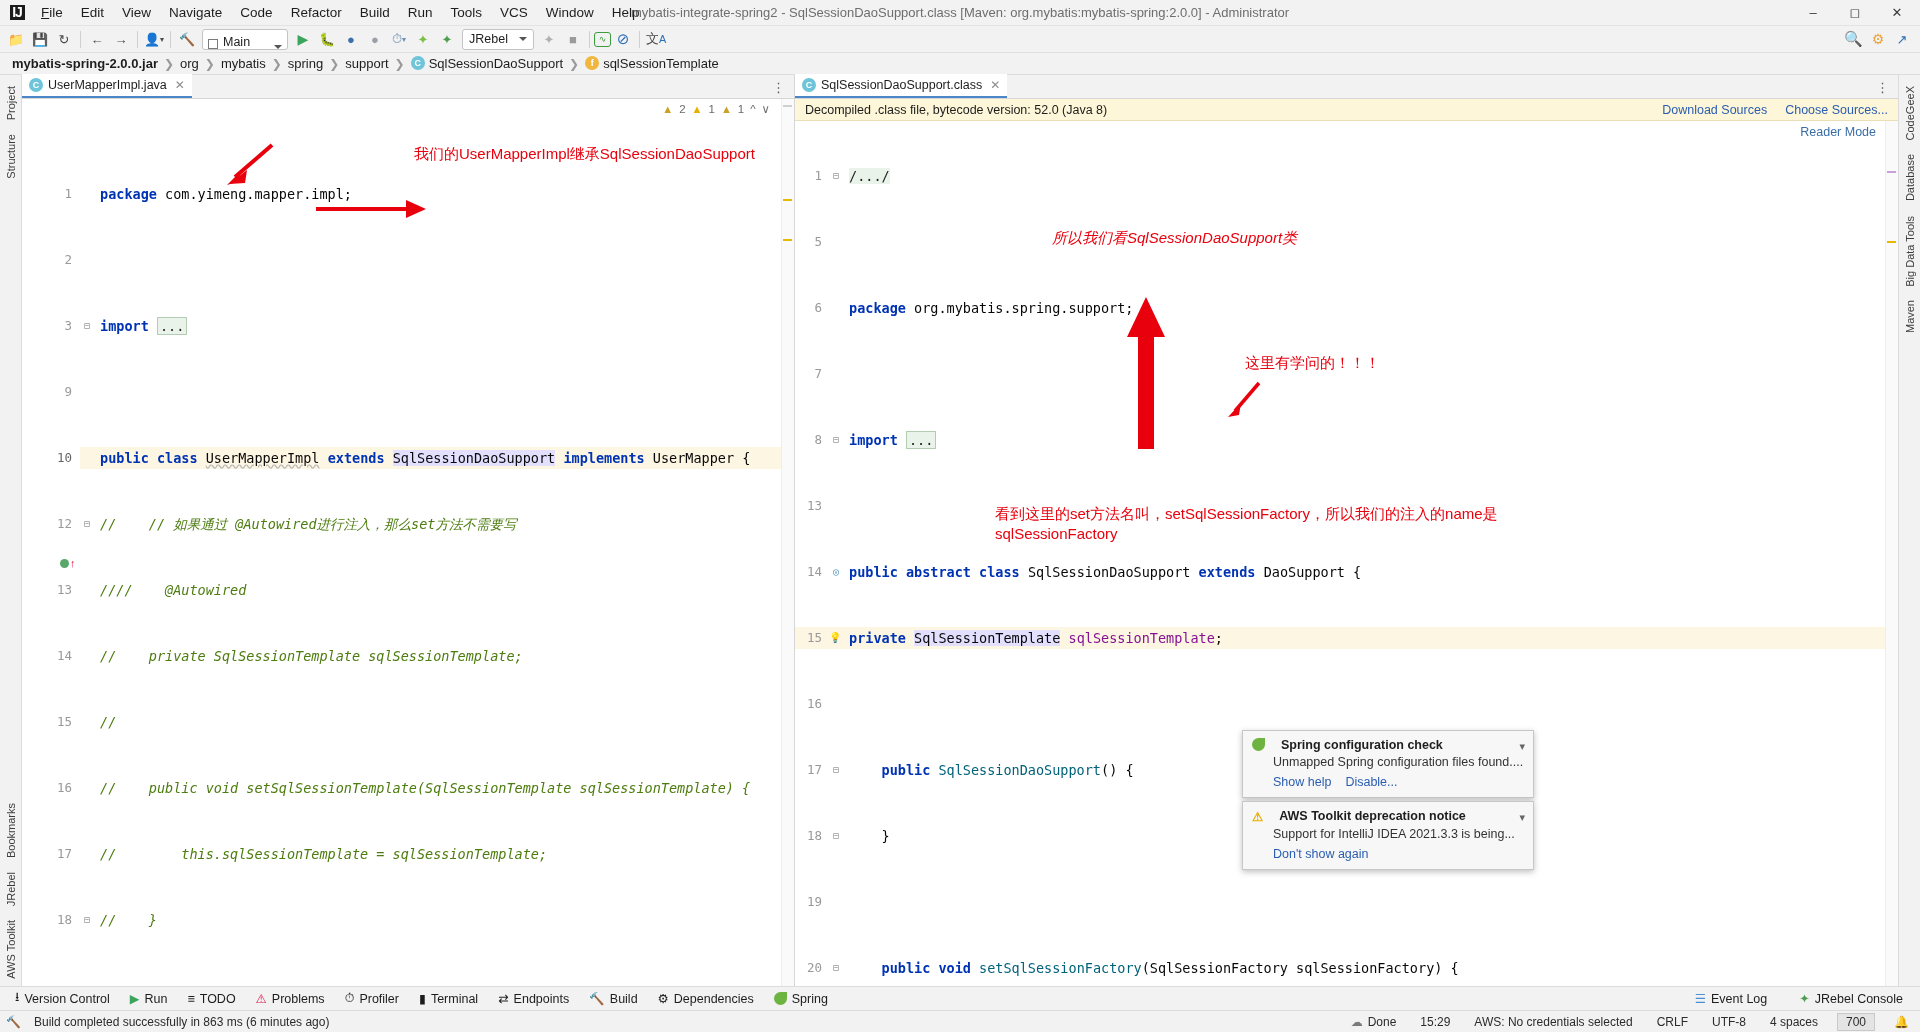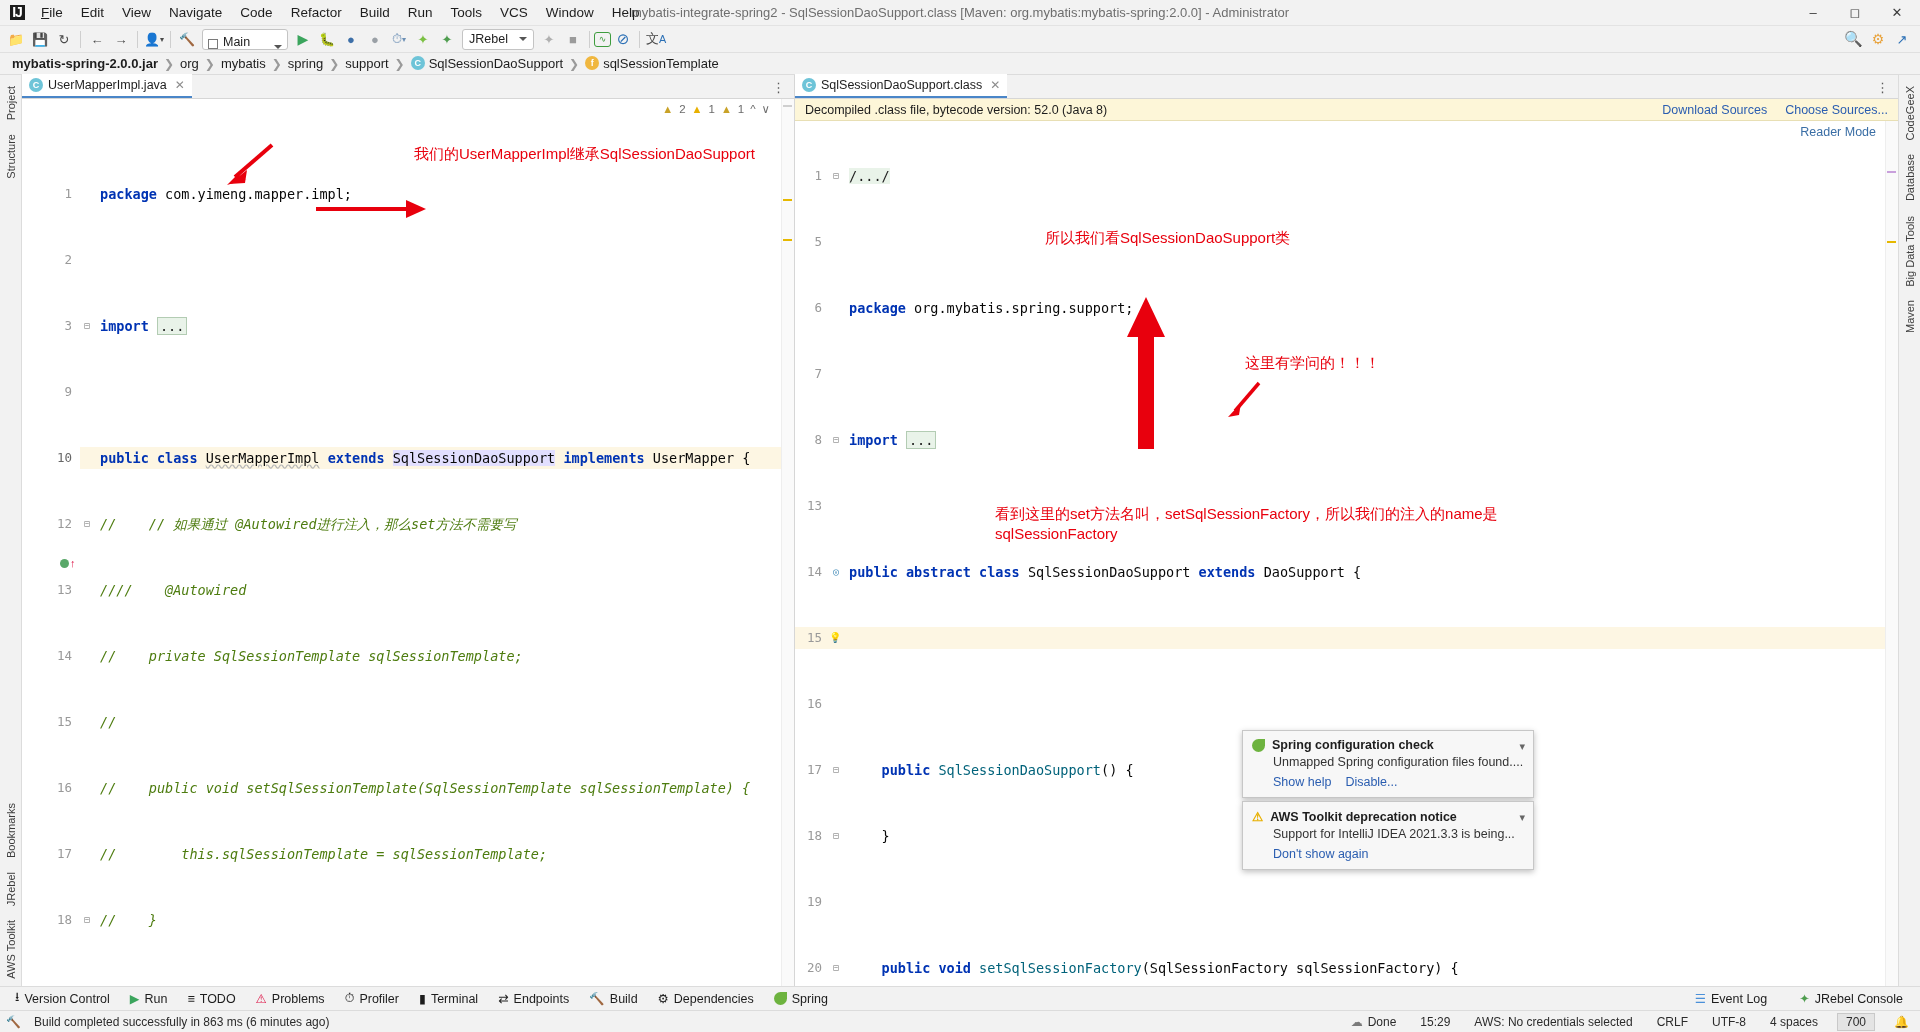--- a/index.html
+++ b/index.html
@@ -111,21 +111,21 @@
   .arrow-svg { position:absolute; pointer-events:none; }
 
   
   .markstrip { position:absolute; top:0; right:0; width:13px; bottom:0; background:#fafafa;
      border-left:1px solid #eee; }
   .mark { position:absolute; right:2px; width:9px; height:2px; }
 
   
   .popup { position:absolute; background:#f7f7f7; border:1px solid #c7c7c7;
      box-shadow:0 2px 6px rgba(0,0,0,.25); font-size:12.5px; }
-  .popup .phead { display:flex; align-items:flex-end; gap:7px; padding:7px 9px 2px 9px; font-weight:bold; }
+  .popup .phead { display:flex; align-items:flex-start; gap:16px; padding:7px 9px 2px 9px; font-weight:bold; }
   .popup .pbody { padding:1px 9px 4px 30px; color:#333; }
   .popup .pacts { padding:2px 9px 8px 30px; display:flex; gap:14px; }
   .popup a { color:#2a5db0; text-decoration:none; }
   .popup .chev { position:absolute; right:8px; top:9px; color:#666; font-size:11px;}
   .spring-leaf { width:13px;height:13px;border-radius:50% 0 50% 50%; background:#6db33f; }
 
   
   .bottombar { height:24px; background:#f2f2f2; border-top:1px solid #dcdcdc; display:flex;
      align-items:center; font-size:12.5px; flex:0 0 24px; padding-left:6px; gap:2px;}
   .bt { display:flex; align-items:center; gap:5px; padding:2px 9px; white-space:nowrap;}
@@ -431,20 +431,21 @@
               <div class="fold"></div><div class="codetext"></div>
             </div>
             <div class="ln-row">
               <div class="rgutter">14</div>
               <div class="fold" style="color:#3a86b5;">◎</div>
               <div class="codetext"><span class="kw">public</span> <span class="kw">abstract</span> <span class="kw">class</span> <span class="plain">SqlSessionDaoSupport</span> <span class="kw">extends</span> <span class="plain">DaoSupport {</span></div>
             </div>
             <div class="ln-row hl">
               <div class="rgutter">15</div>
               <div class="fold" style="color:#e8b000;">💡</div>
+              <div class="codetext"><span class="kw">private</span> <span class="plain hlsel">SqlSessionTemplate</span> <span class="field">sqlSessionTemplate</span><span class="plain">;</span></div>
             </div>
             <div class="ln-row">
               <div class="rgutter">16</div>
               <div class="fold"></div><div class="codetext"></div>
             </div>
             <div class="ln-row">
               <div class="rgutter">17</div>
               <div class="fold">⊟</div>
               <div class="codetext">    <span class="kw">public</span> <span class="fn">SqlSessionDaoSupport</span><span class="plain">() {</span></div>
             </div>
@@ -476,21 +477,21 @@
             
             
             
             
             
             
             
             
           </div>
 
-          <div class="ann" style="left:250px;top:107px;">所以我们看SqlSessionDaoSupport类</div>
+          <div class="ann" style="left:257px;top:107px;font-style:italic;">所以我们看SqlSessionDaoSupport类</div>
           <div class="ann" style="left:450px;top:232px;">这里有学问的！！！</div>
           <div class="ann" style="left:200px;top:383px;width:540px;white-space:pre-wrap;">看到这里的set方法名叫，setSqlSessionFactory，所以我们的注入的name是
 sqlSessionFactory</div>
 
           <svg class="arrow-svg" style="left:330px;top:176px;" width="42" height="152">
             <polygon points="21,0 2,40 13,40 13,152 29,152 29,40 40,40" fill="#e8000d"></polygon>
           </svg>
           <svg class="arrow-svg" style="left:430px;top:258px;" width="40" height="40">
             <line x1="34" y1="4" x2="10" y2="32" stroke="#e8000d" stroke-width="3.5"></line>
             <polygon points="3,38 16,24 14,36" fill="#e8000d"></polygon>

